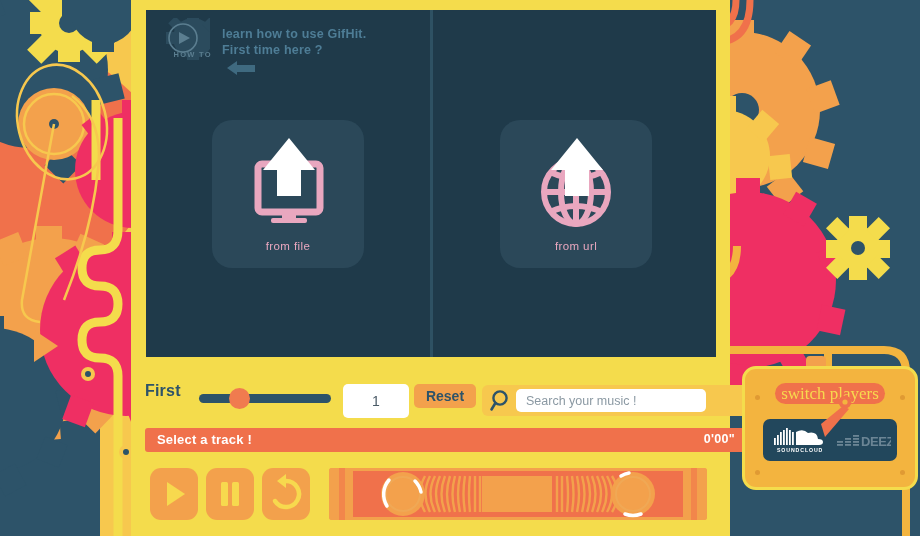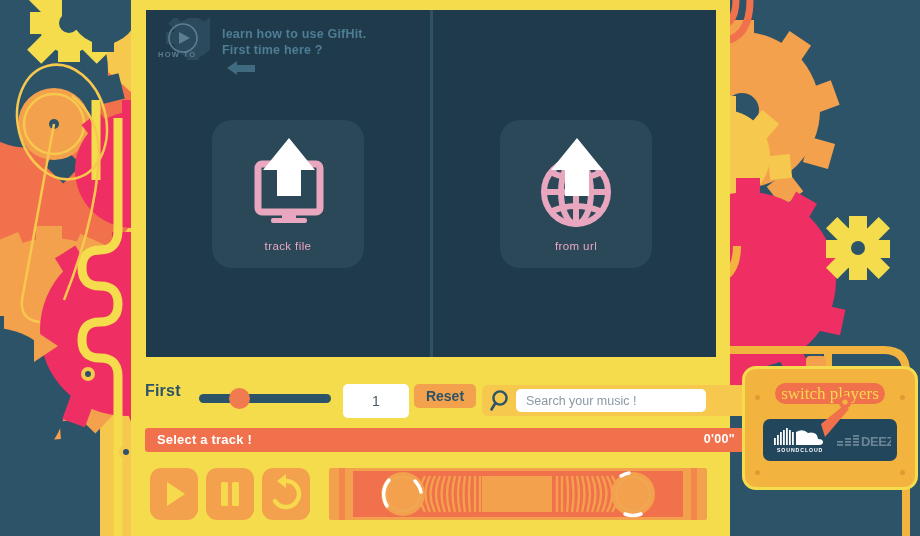--- a/index.html
+++ b/index.html
@@ -23,21 +23,21 @@
     position:absolute;left:284px;top:0;width:3px;height:347px;
     background:#345a6c;opacity:.75;
   }
   
   #howto{
     position:absolute;left:6px;top:4px;width:270px;height:62px;
     cursor:pointer;
   }
   #howto-badge{position:absolute;left:8px;top:4px;width:50px;height:52px;}
   #howto-label{
-    position:absolute;left:6px;top:36px;width:54px;text-align:left;
+    position:absolute;left:6px;top:36px;width:54px;text-align:right;
     font-size:7.5px;letter-spacing:1.3px;color:#5b7e90;font-weight:bold;
   }
   #howto-text{
     position:absolute;left:70px;top:12px;
     color:#4e7d96;font-size:12.5px;font-weight:bold;line-height:16px;
     letter-spacing:.2px;
   }
   #howto-arrow{position:absolute;left:74px;top:46px;}
   
   .tile{
@@ -361,21 +361,21 @@
 
     <div class="tile" id="tile-file">
       <div class="tile-glyph">
         <svg width="100" height="108" viewBox="0 0 100 108">
           <rect x="20" y="30" width="62" height="48" rx="4" fill="none" stroke="#e9a7bf" stroke-width="7"></rect>
           <rect x="44" y="78" width="14" height="8" fill="#e9a7bf"></rect>
           <rect x="33" y="84" width="36" height="5" rx="2" fill="#e9a7bf"></rect>
           <path d="M51 4 L77 36 L63 36 L63 62 L39 62 L39 36 L25 36 Z" fill="#ffffff"></path>
         </svg>
       </div>
-      <div class="tile-label">track file</div>
+      <div class="tile-label">from file</div>
     </div>
 
     <div class="tile" id="tile-url">
       <div class="tile-glyph">
         <svg width="100" height="108" viewBox="0 0 100 108">
           <g fill="none" stroke="#e9a7bf" stroke-width="6">
             <circle cx="50" cy="58" r="32"></circle>
             <ellipse cx="50" cy="58" rx="15" ry="32"></ellipse>
             <line x1="18" y1="58" x2="82" y2="58"></line>
             <path d="M24 38 Q50 50 76 38"></path>

